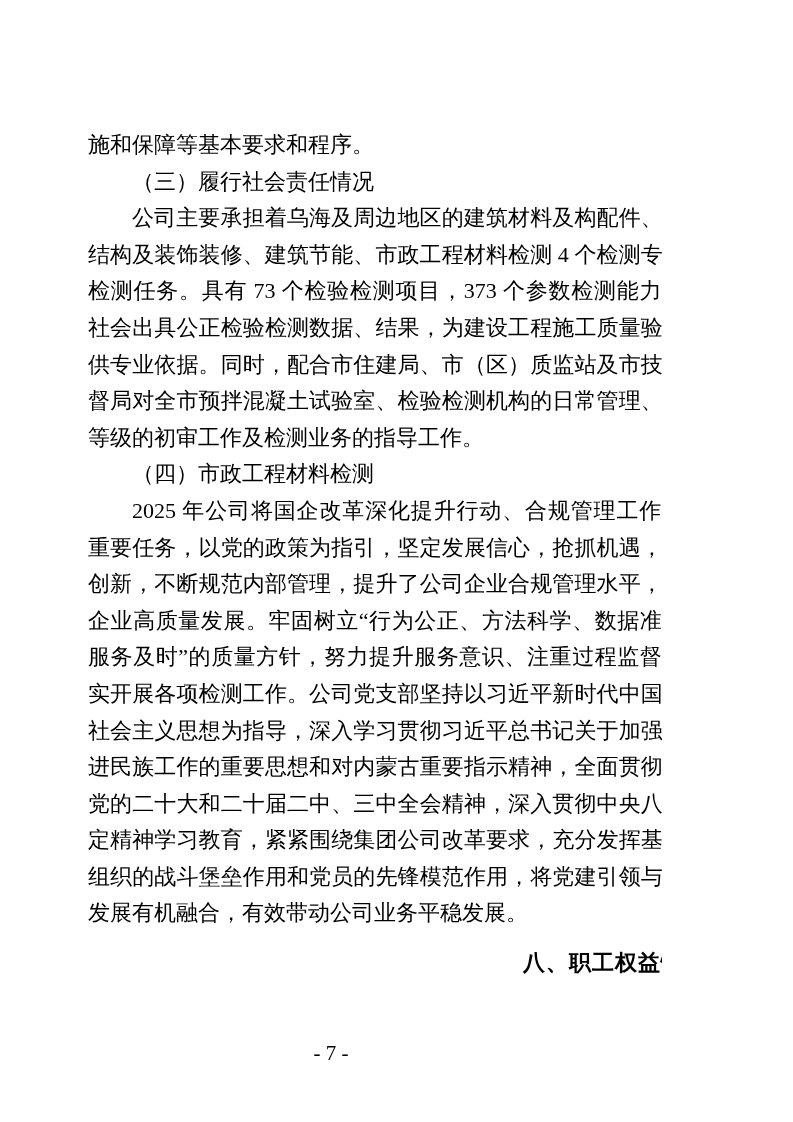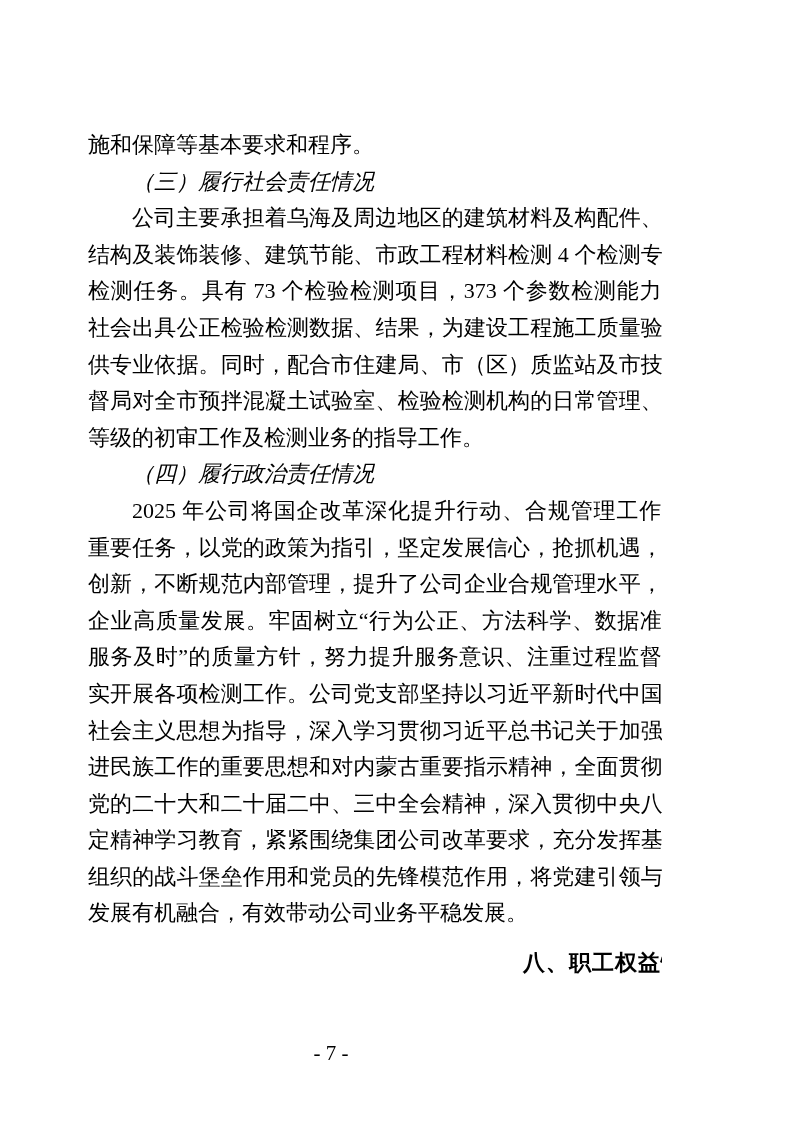--- a/index.html
+++ b/index.html
@@ -26,21 +26,20 @@
     margin: 0;
     font-size: 22px;
     line-height: 36.6px;
     text-align: justify;
     text-indent: 2em;
   }
   .para.no-indent {
     text-indent: 0;
   }
   .sub-heading {
-    font-style: italic; 
   }
   .section-heading {
     font-family: "Liberation Sans", "DejaVu Sans", sans-serif;
     font-weight: bold;
     text-align: right;
     margin-top: 13px;
     letter-spacing: 1px;
   }
   .footer {
     position: absolute;
@@ -54,20 +53,20 @@
   }
 </style>
 </head>
 <body>
 
 <div class="page">
   <div class="content">
     <p class="para no-indent">施和保障等基本要求和程序。</p>
     <p class="para sub-heading">（三）履行社会责任情况</p>
     <p class="para">公司主要承担着乌海及周边地区的建筑材料及构配件、主体结构及装饰装修、建筑节能、市政工程材料检测 4 个检测专项的检测任务。具有 73 个检验检测项目，373 个参数检测能力，为社会出具公正检验检测数据、结果，为建设工程施工质量验收提供专业依据。同时，配合市住建局、市（区）质监站及市技术监督局对全市预拌混凝土试验室、检验检测机构的日常管理、资质等级的初审工作及检测业务的指导工作。</p>
-    <p class="para sub-heading">（四）履行政治责任情况</p>
+    <p class="para sub-heading">（四）市政工程材料检测</p>
     <p class="para">2025 年公司将国企改革深化提升行动、合规管理工作作为重要任务，以党的政策为指引，坚定发展信心，抢抓机遇，开拓创新，不断规范内部管理，提升了公司企业合规管理水平，助力企业高质量发展。牢固树立“行为公正、方法科学、数据准确、服务及时”的质量方针，努力提升服务意识、注重过程监督，扎实开展各项检测工作。公司党支部坚持以习近平新时代中国特色社会主义思想为指导，深入学习贯彻习近平总书记关于加强和改进民族工作的重要思想和对内蒙古重要指示精神，全面贯彻落实党的二十大和二十届二中、三中全会精神，深入贯彻中央八项规定精神学习教育，紧紧围绕集团公司改革要求，充分发挥基层党组织的战斗堡垒作用和党员的先锋模范作用，将党建引领与业务发展有机融合，有效带动公司业务平稳发展。</p>
     <p class="para section-heading">八、职工权益情况</p>
   </div>
   <div class="footer">
     <span>- 7 -</span>
   </div>
 </div>
 
 </body></html>

